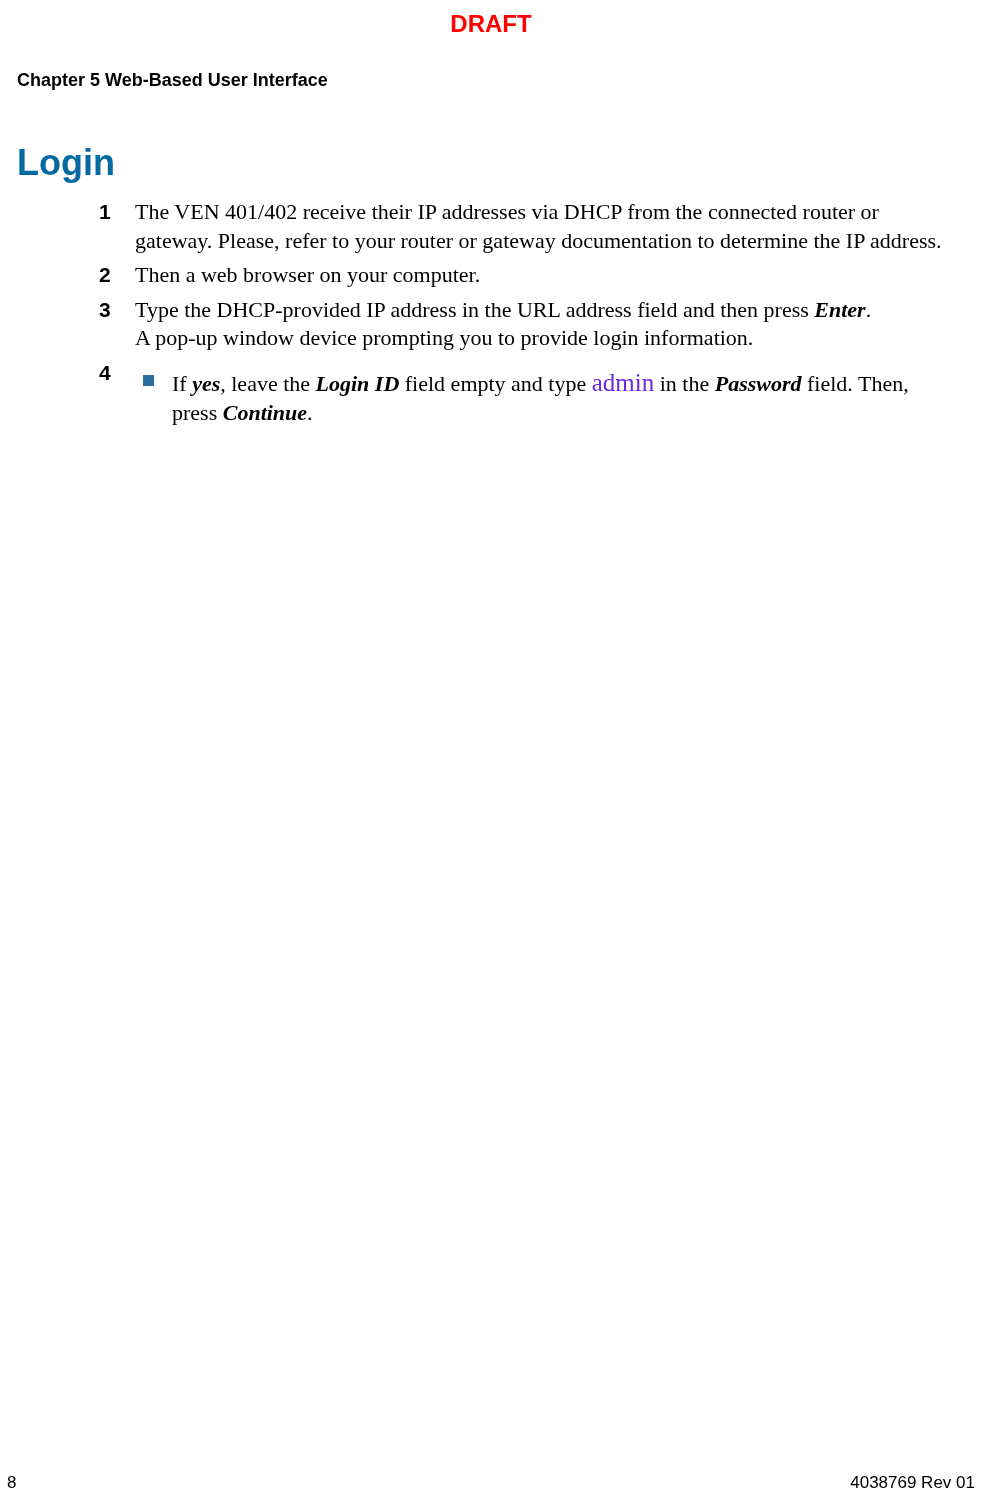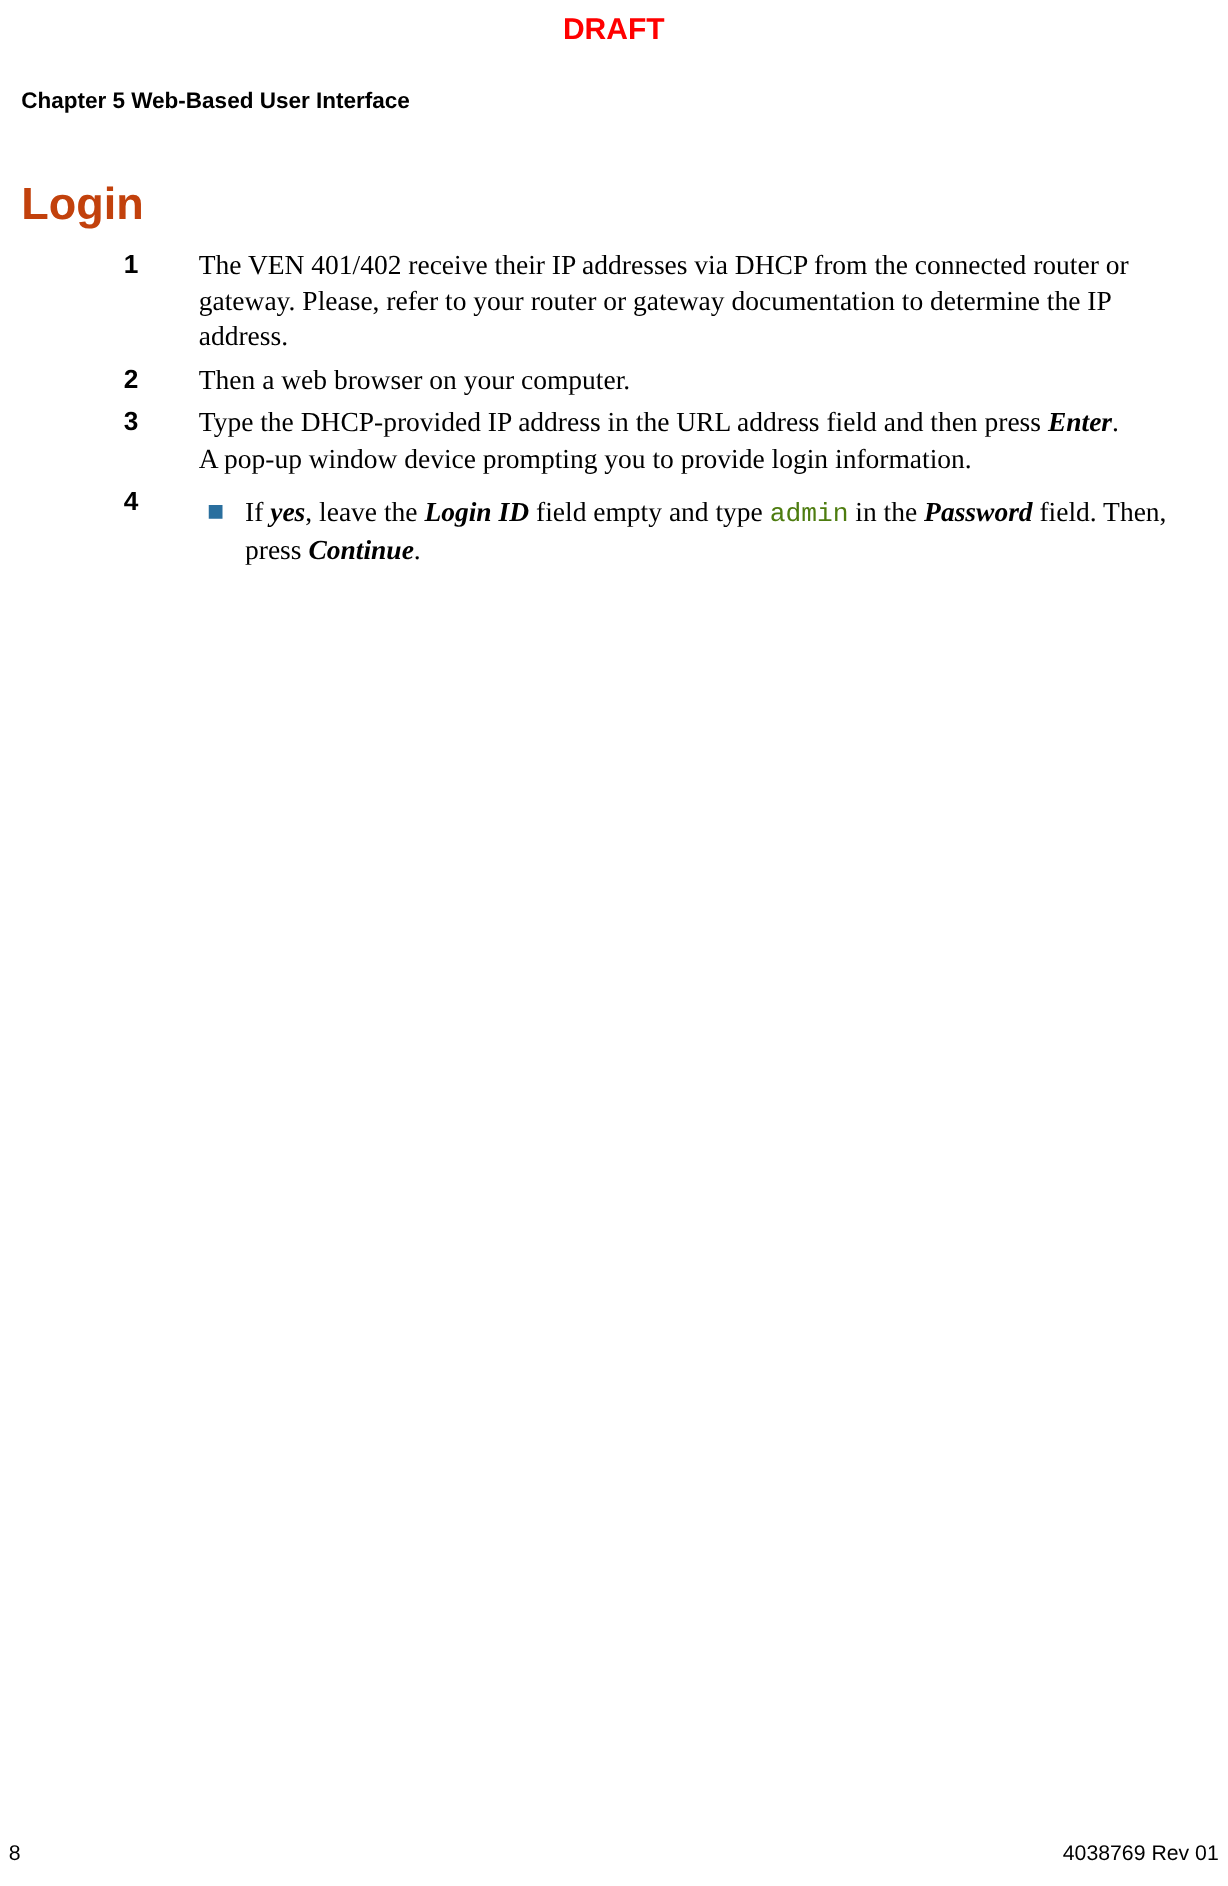--- a/index.html
+++ b/index.html
@@ -36,21 +36,21 @@
     .content-area {
       position: absolute;
       top: 142px;
       left: 17px;
       right: 10px;
     }
     .section-title {
       font-family: Arial, Helvetica, sans-serif;
       font-size: 36px;
       font-weight: bold;
-      color: #c2410c;
+      color: #0369a1;
       margin-bottom: 14px;
     }
     .body-text {
       font-size: 22px;
       line-height: 1.3;
       margin-left: 82px;
       margin-right: 20px;
       color: #000;
     }
     .intro-para {
@@ -65,21 +65,20 @@
     }
     .item-number {
       font-family: Arial, Helvetica, sans-serif;
       font-weight: bold;
       font-size: 21px;
       min-width: 36px;
       flex-shrink: 0;
     }
     .item-content {
       flex: 1;
-      margin-left: 24px;
     }
     .sub-bullets {
       list-style: none;
       margin-top: 8px;
     }
     .sub-bullet-item {
       display: flex;
       margin-bottom: 10px;
       margin-left: 8px;
     }
@@ -89,23 +88,23 @@
       background: #2a6f9e;
       margin-right: 18px;
       margin-top: 8px;
       flex-shrink: 0;
     }
     .bold {
       font-weight: bold;
       font-style: italic;
     }
     .code-text {
-      font-family: Liberation Mono, monospace;
-      color: #4d7c0f;
-      font-size: 21px;
+      font-family: Liberation Serif, serif;
+      color: #6d28d9;
+      font-size: 25px;
     }
     .footer {
       position: absolute;
       bottom: 16px;
       left: 7px;
       right: 7px;
       display: flex;
       justify-content: space-between;
       font-family: Arial, Helvetica, sans-serif;
       font-size: 17px;

